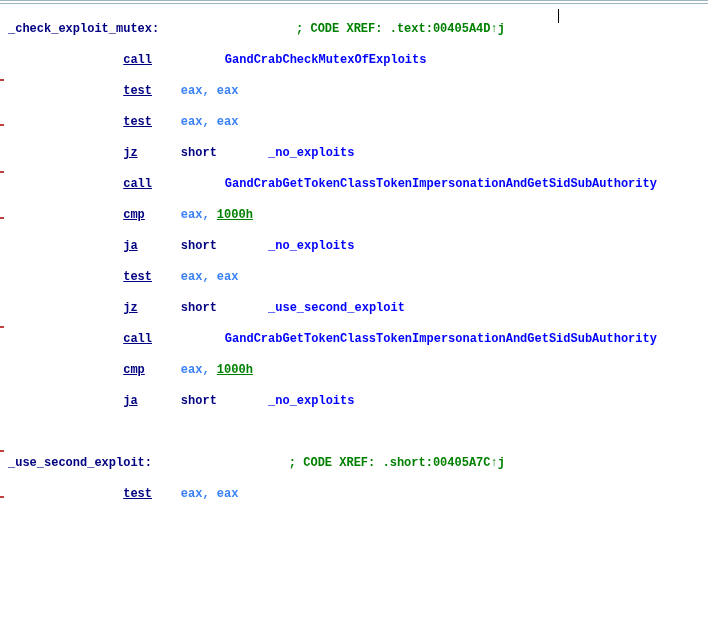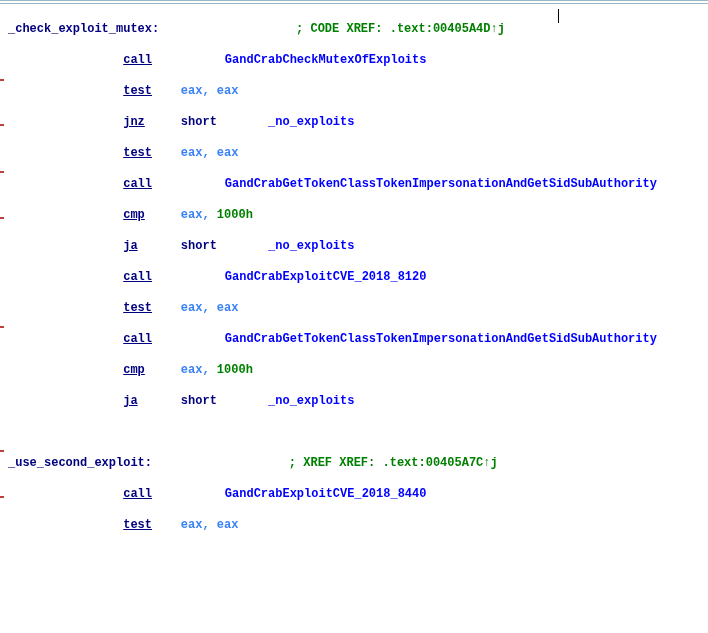--- a/index.html
+++ b/index.html
@@ -25,21 +25,21 @@
     padding: 2px 4px 0 8px;
     white-space: pre;
     line-height: 15.5px;
   }
   .row { display: block; height: 15.5px; }
   .c-label { color: #000080; }
   .c-mne   { color: #000080; text-decoration: underline; }
   .c-op    { color: #000080; }
   .c-call  { color: #0000ff; padding-left: 44px; }
   .c-reg   { color: #3b82f6; }
-  .c-num   { color: #008000; }
+  .c-num   { color: #008000; text-decoration: underline; }
   .c-cmt   { color: #008000; }
   .cursor {
     position: absolute;
     top: 9px;
     left: 558px;
     width: 1px;
     height: 14px;
     background: #000;
   }
   .gutter-tick {
@@ -61,33 +61,32 @@
 <div class="gutter-tick" style="top:171px"></div>
 <div class="gutter-tick" style="top:217px"></div>
 <div class="gutter-tick" style="top:326px"></div>
 <div class="gutter-tick" style="top:450px"></div>
 <div class="gutter-tick" style="top:496px"></div>
 
 <div class="listing">
 <span class="row"><span class="c-label">_check_exploit_mutex:</span>                   <span class="c-cmt">; CODE XREF: .text:00405A4D↑j</span></span>
 <span class="row">                <span class="c-mne">call</span>    <span class="c-call">GandCrabCheckMutexOfExploits</span></span>
 <span class="row">                <span class="c-mne">test</span>    <span class="c-reg">eax, eax</span></span>
-<span class="row">                <span class="c-mne">jnz</span>     <span class="c-op"><span>short </span><span class="c-call">_no_exploits</span></span></span>
 <span class="row">                <span class="c-mne">test</span>    <span class="c-reg">eax, eax</span></span>
+<span class="row">                <span class="c-mne">jz</span>      <span class="c-op"><span>short </span><span class="c-call">_no_exploits</span></span></span>
 <span class="row">                <span class="c-mne">call</span>    <span class="c-call">GandCrabGetTokenClassTokenImpersonationAndGetSidSubAuthority</span></span>
 <span class="row">                <span class="c-mne">cmp</span>     <span class="c-reg">eax, </span><span class="c-num">1000h</span></span>
 <span class="row">                <span class="c-mne">ja</span>      <span class="c-op"><span>short </span><span class="c-call">_no_exploits</span></span></span>
-<span class="row">                <span class="c-mne">call</span>    <span class="c-call">GandCrabExploitCVE_2018_8120</span></span>
 <span class="row">                <span class="c-mne">test</span>    <span class="c-reg">eax, eax</span></span>
+<span class="row">                <span class="c-mne">jz</span>      <span class="c-op"><span>short </span><span class="c-call">_use_second_exploit</span></span></span>
 <span class="row">                <span class="c-mne">call</span>    <span class="c-call">GandCrabGetTokenClassTokenImpersonationAndGetSidSubAuthority</span></span>
 <span class="row">                <span class="c-mne">cmp</span>     <span class="c-reg">eax, </span><span class="c-num">1000h</span></span>
 <span class="row">                <span class="c-mne">ja</span>      <span class="c-op"><span>short </span><span class="c-call">_no_exploits</span></span></span>
 <span class="row"> </span>
-<span class="row"><span class="c-label">_use_second_exploit:</span>                   <span class="c-cmt">; XREF XREF: .text:00405A7C↑j</span></span>
-<span class="row">                <span class="c-mne">call</span>    <span class="c-call">GandCrabExploitCVE_2018_8440</span></span>
+<span class="row"><span class="c-label">_use_second_exploit:</span>                   <span class="c-cmt">; CODE XREF: .short:00405A7C↑j</span></span>
 <span class="row">                <span class="c-mne">test</span>    <span class="c-reg">eax, eax</span></span>
 
 
 
 
 
 
 
 
 

